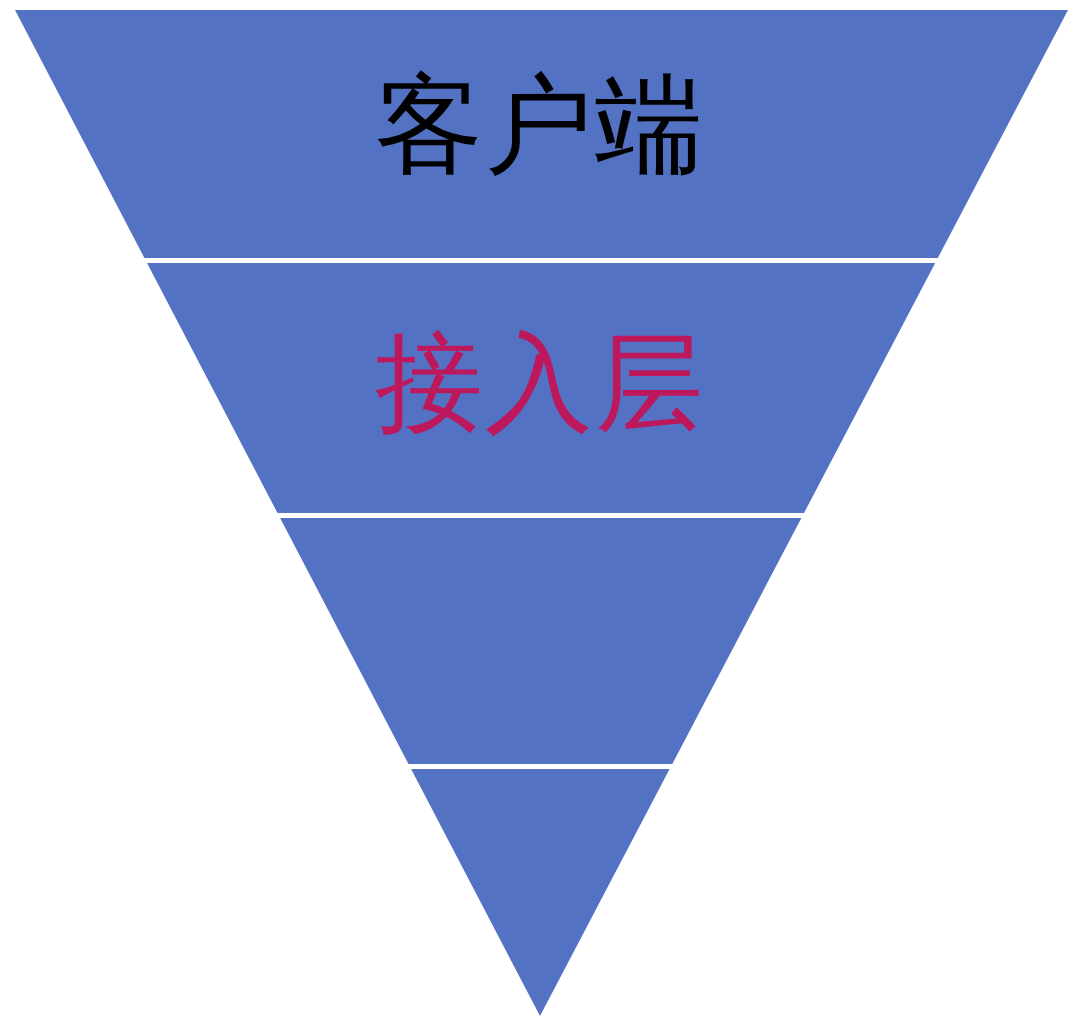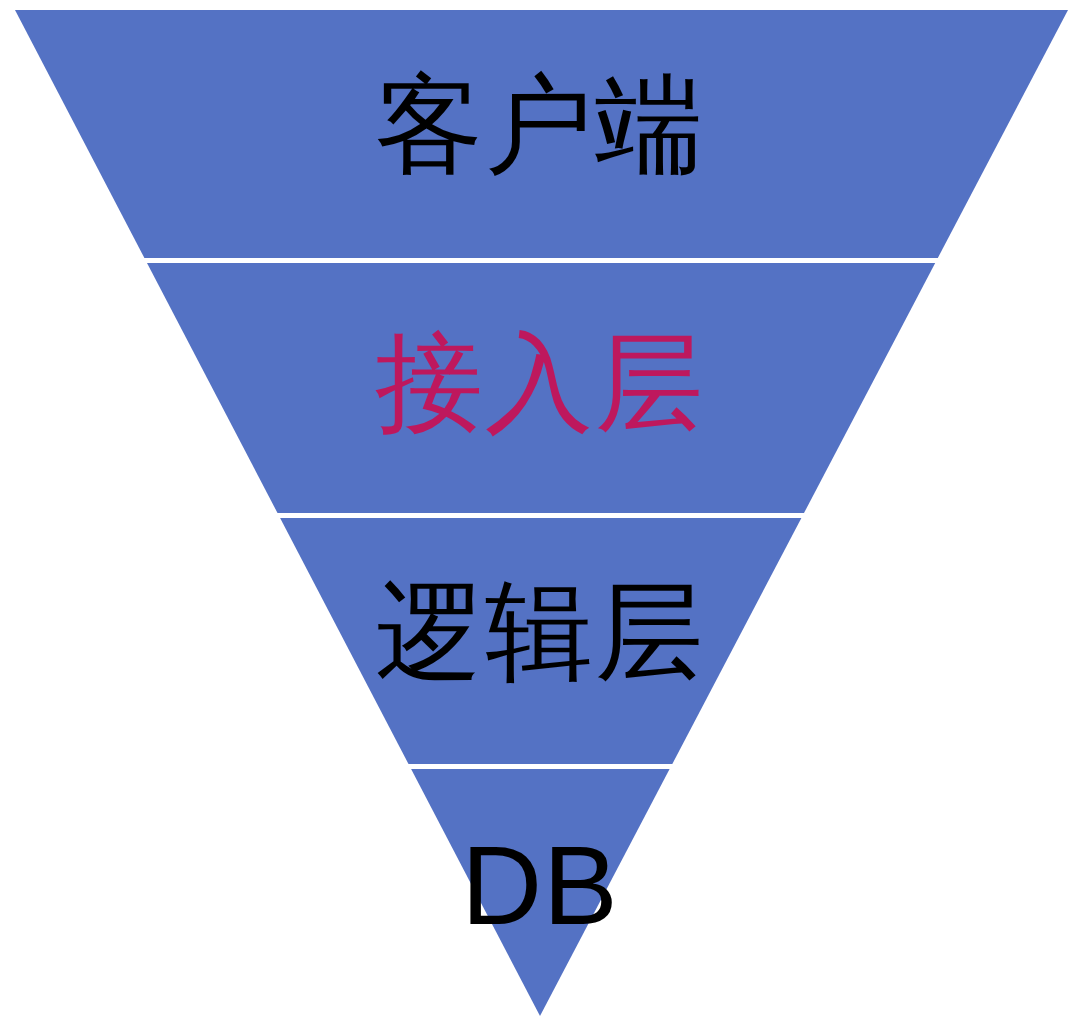--- a/index.html
+++ b/index.html
@@ -67,17 +67,15 @@
 
     <polygon points="280.1,518.0 801.4,518.0 672.3,764.0 408.5,764.0" fill="#5472C4"></polygon>
 
     <polygon points="411.1,769.0 669.6,769.0 540.0,1016.0" fill="#5472C4"></polygon>
   </svg>
 
   <div class="band-label cjk-label" id="label-client" style="color: rgb(0, 0, 0);">客户端</div>
 
   <div class="band-label cjk-label" id="label-access" style="color: #be185d;">接入层</div>
 
-  <div class="band-label cjk-label" id="label-logic" style="color: rgb(0, 0, 0);">逻辑层</div>
 
-  <div class="band-label latin-label" id="label-db" style="color: rgb(0, 0, 0);">DB</div>
 
 </div>
 
 </body></html>

